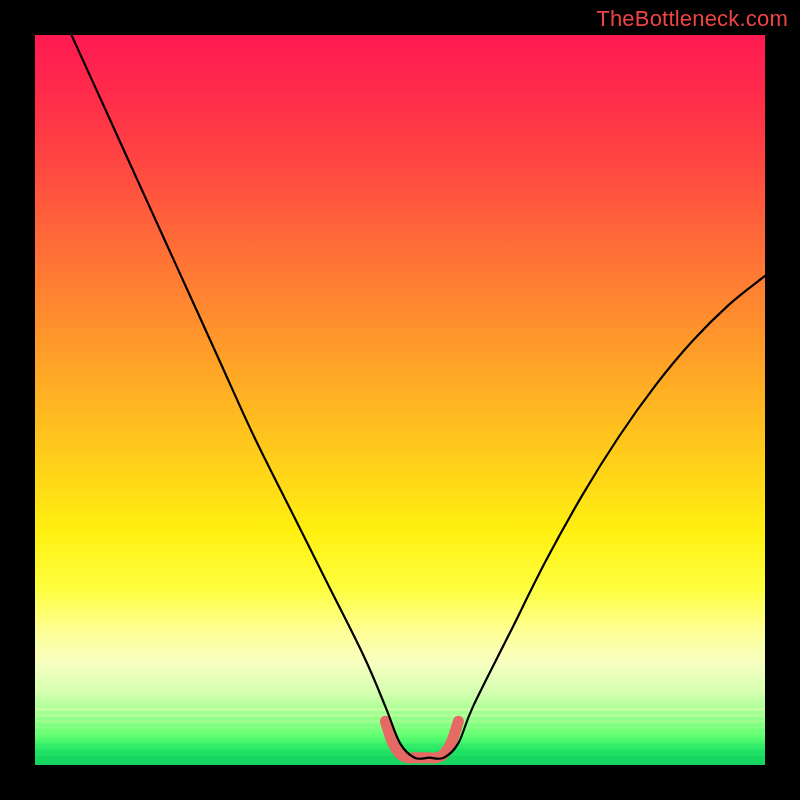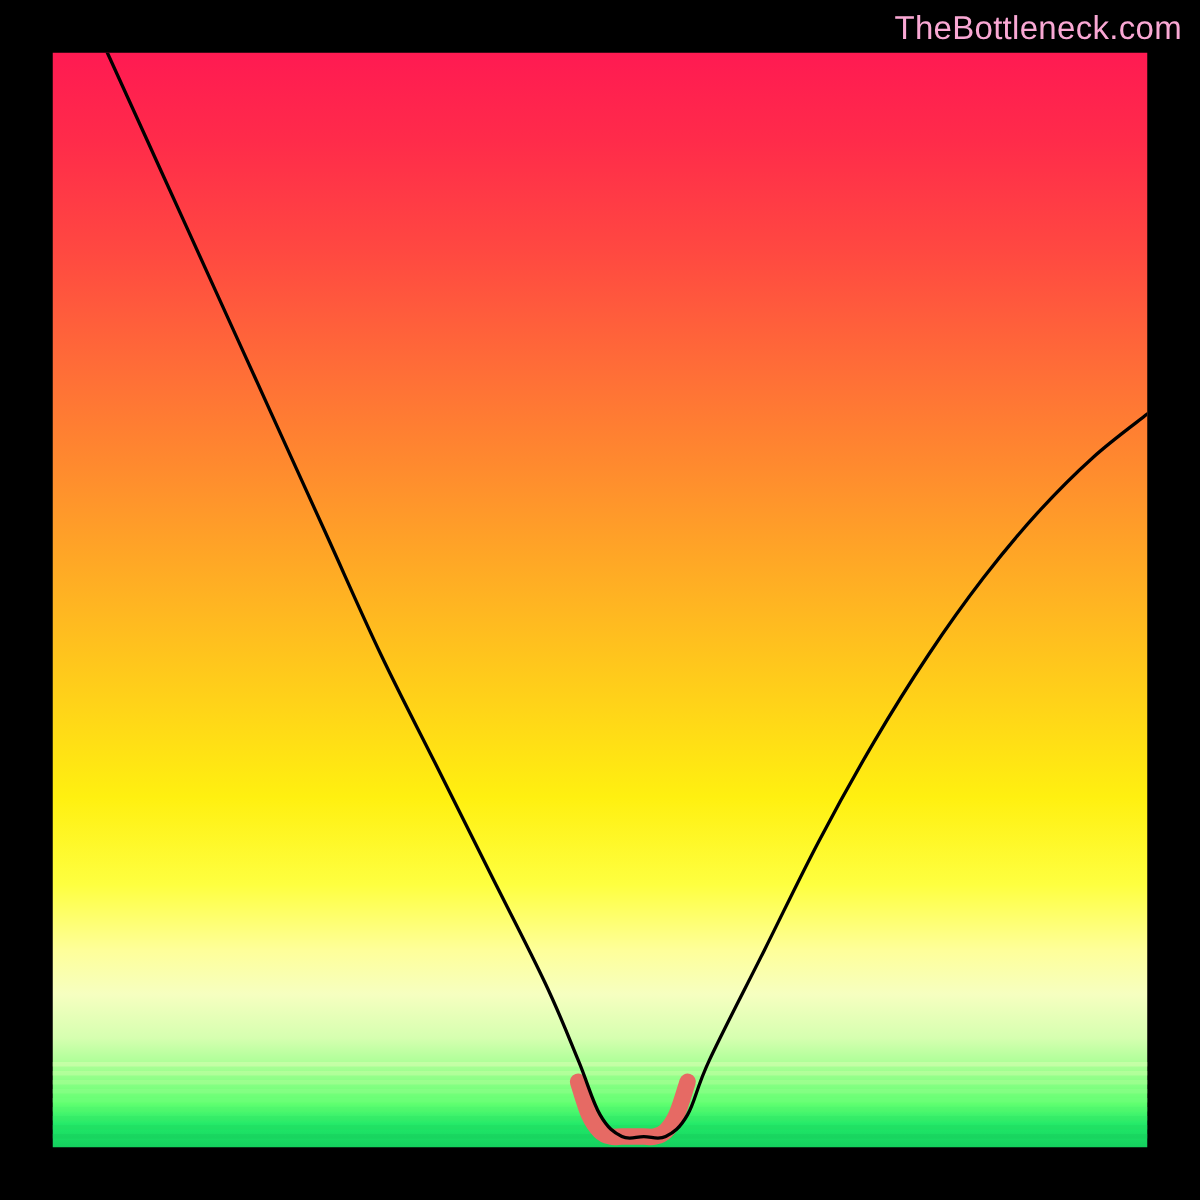--- a/index.html
+++ b/index.html
@@ -9,21 +9,21 @@
     width: 800px;
     height: 800px;
     background: #000;
   }
   .watermark {
     position: absolute;
     top: 6px;
     right: 12px;
     font-family: Arial, Helvetica, sans-serif;
     font-size: 22px;
-    color: #f9a8d4;
+    color: #ef4444;
     letter-spacing: 0.2px;
     z-index: 5;
     user-select: none;
   }
   .plot-area {
     position: absolute;
     left: 35px;
     top: 35px;
     width: 730px;
     height: 730px;

